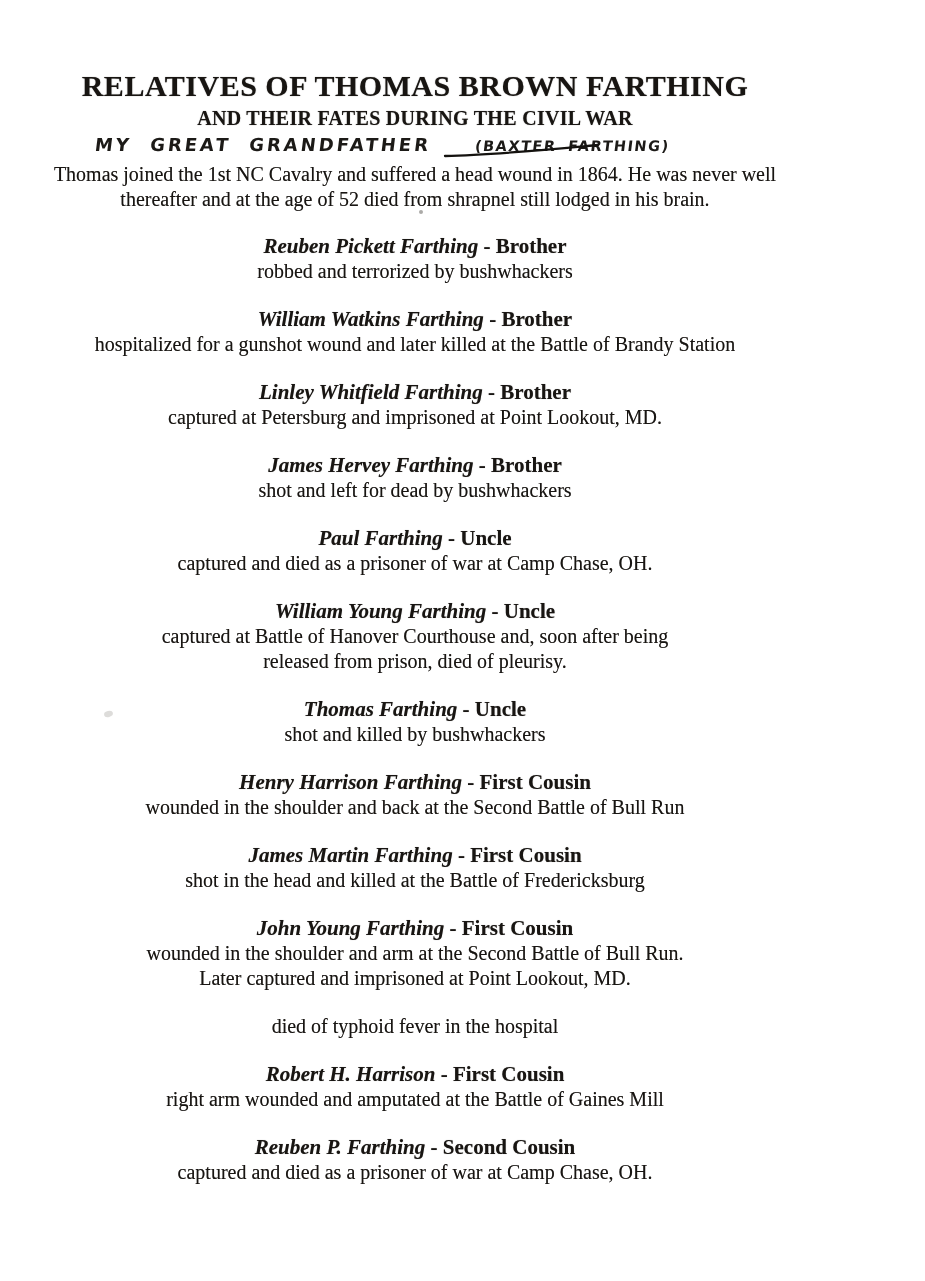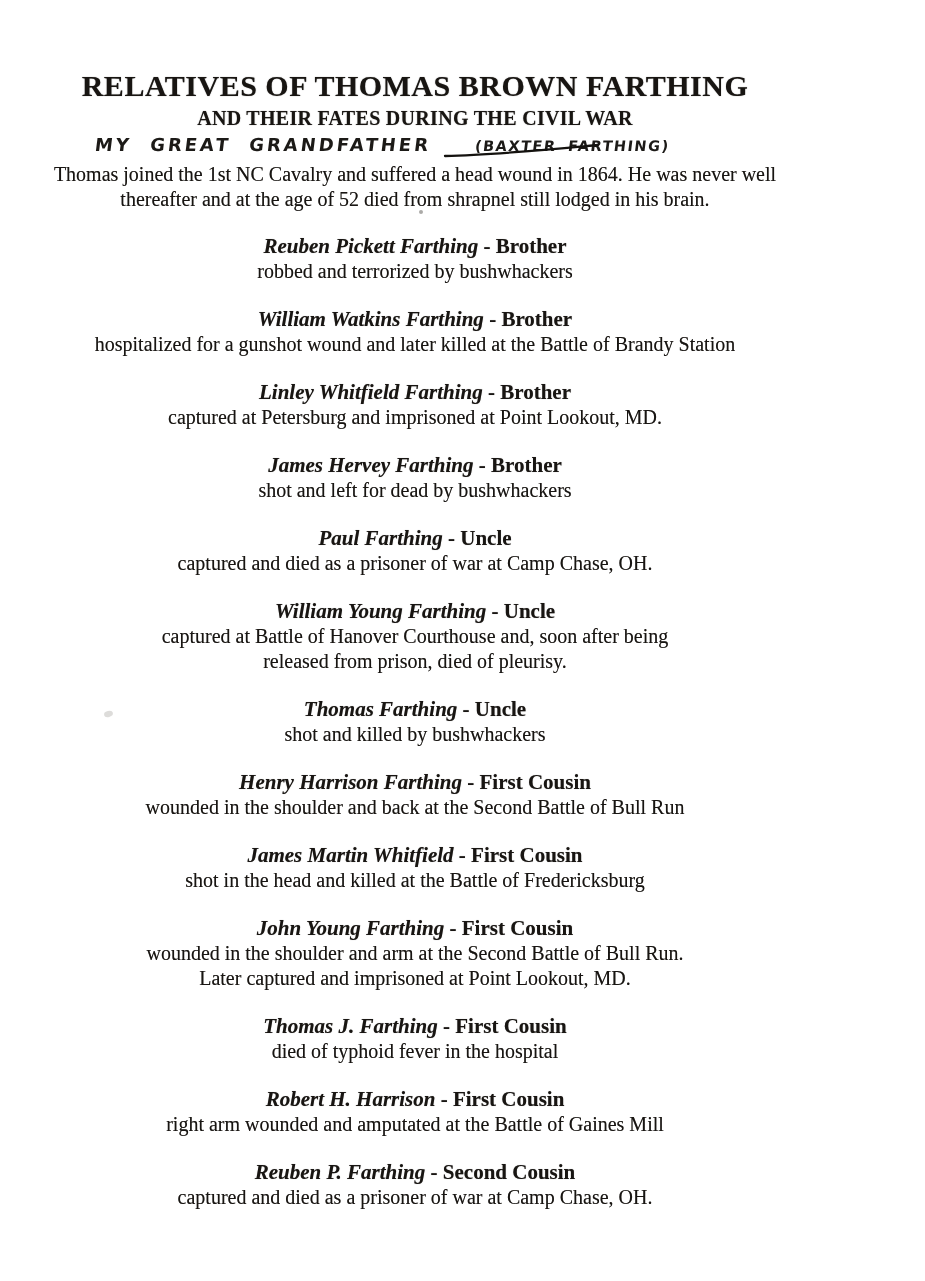--- a/index.html
+++ b/index.html
@@ -201,41 +201,38 @@
       <div class="entry-head">
         <span class="entry-name">Henry Harrison Farthing</span><span class="entry-sep"> - </span><span class="entry-relation">First Cousin</span>
       </div>
       <div class="entry-fates">
             <div class="fate-line">wounded in the shoulder and back at the Second Battle of Bull Run</div>
           </div>
     </div>
 
     <div class="entry">
       <div class="entry-head">
-        <span class="entry-name">James Martin Whitfield</span><span class="entry-sep"> - </span><span class="entry-relation">First Cousin</span>
+        <span class="entry-name">James Martin Farthing</span><span class="entry-sep"> - </span><span class="entry-relation">First Cousin</span>
       </div>
       <div class="entry-fates">
             <div class="fate-line">shot in the head and killed at the Battle of Fredericksburg</div>
           </div>
     </div>
 
     <div class="entry">
       <div class="entry-head">
         <span class="entry-name">John Young Farthing</span><span class="entry-sep"> - </span><span class="entry-relation">First Cousin</span>
       </div>
       <div class="entry-fates">
             <div class="fate-line">wounded in the shoulder and arm at the Second Battle of Bull Run.</div>
             <div class="fate-line">Later captured and imprisoned at Point Lookout, MD.</div>
           </div>
     </div>
 
     <div class="entry">
-      <div class="entry-head">
-        <span class="entry-name">Thomas J. Farthing</span><span class="entry-sep"> - </span><span class="entry-relation">First Cousin</span>
-      </div>
       <div class="entry-fates">
             <div class="fate-line">died of typhoid fever in the hospital</div>
           </div>
     </div>
 
     <div class="entry">
       <div class="entry-head">
         <span class="entry-name">Robert H. Harrison</span><span class="entry-sep"> - </span><span class="entry-relation">First Cousin</span>
       </div>
       <div class="entry-fates">

